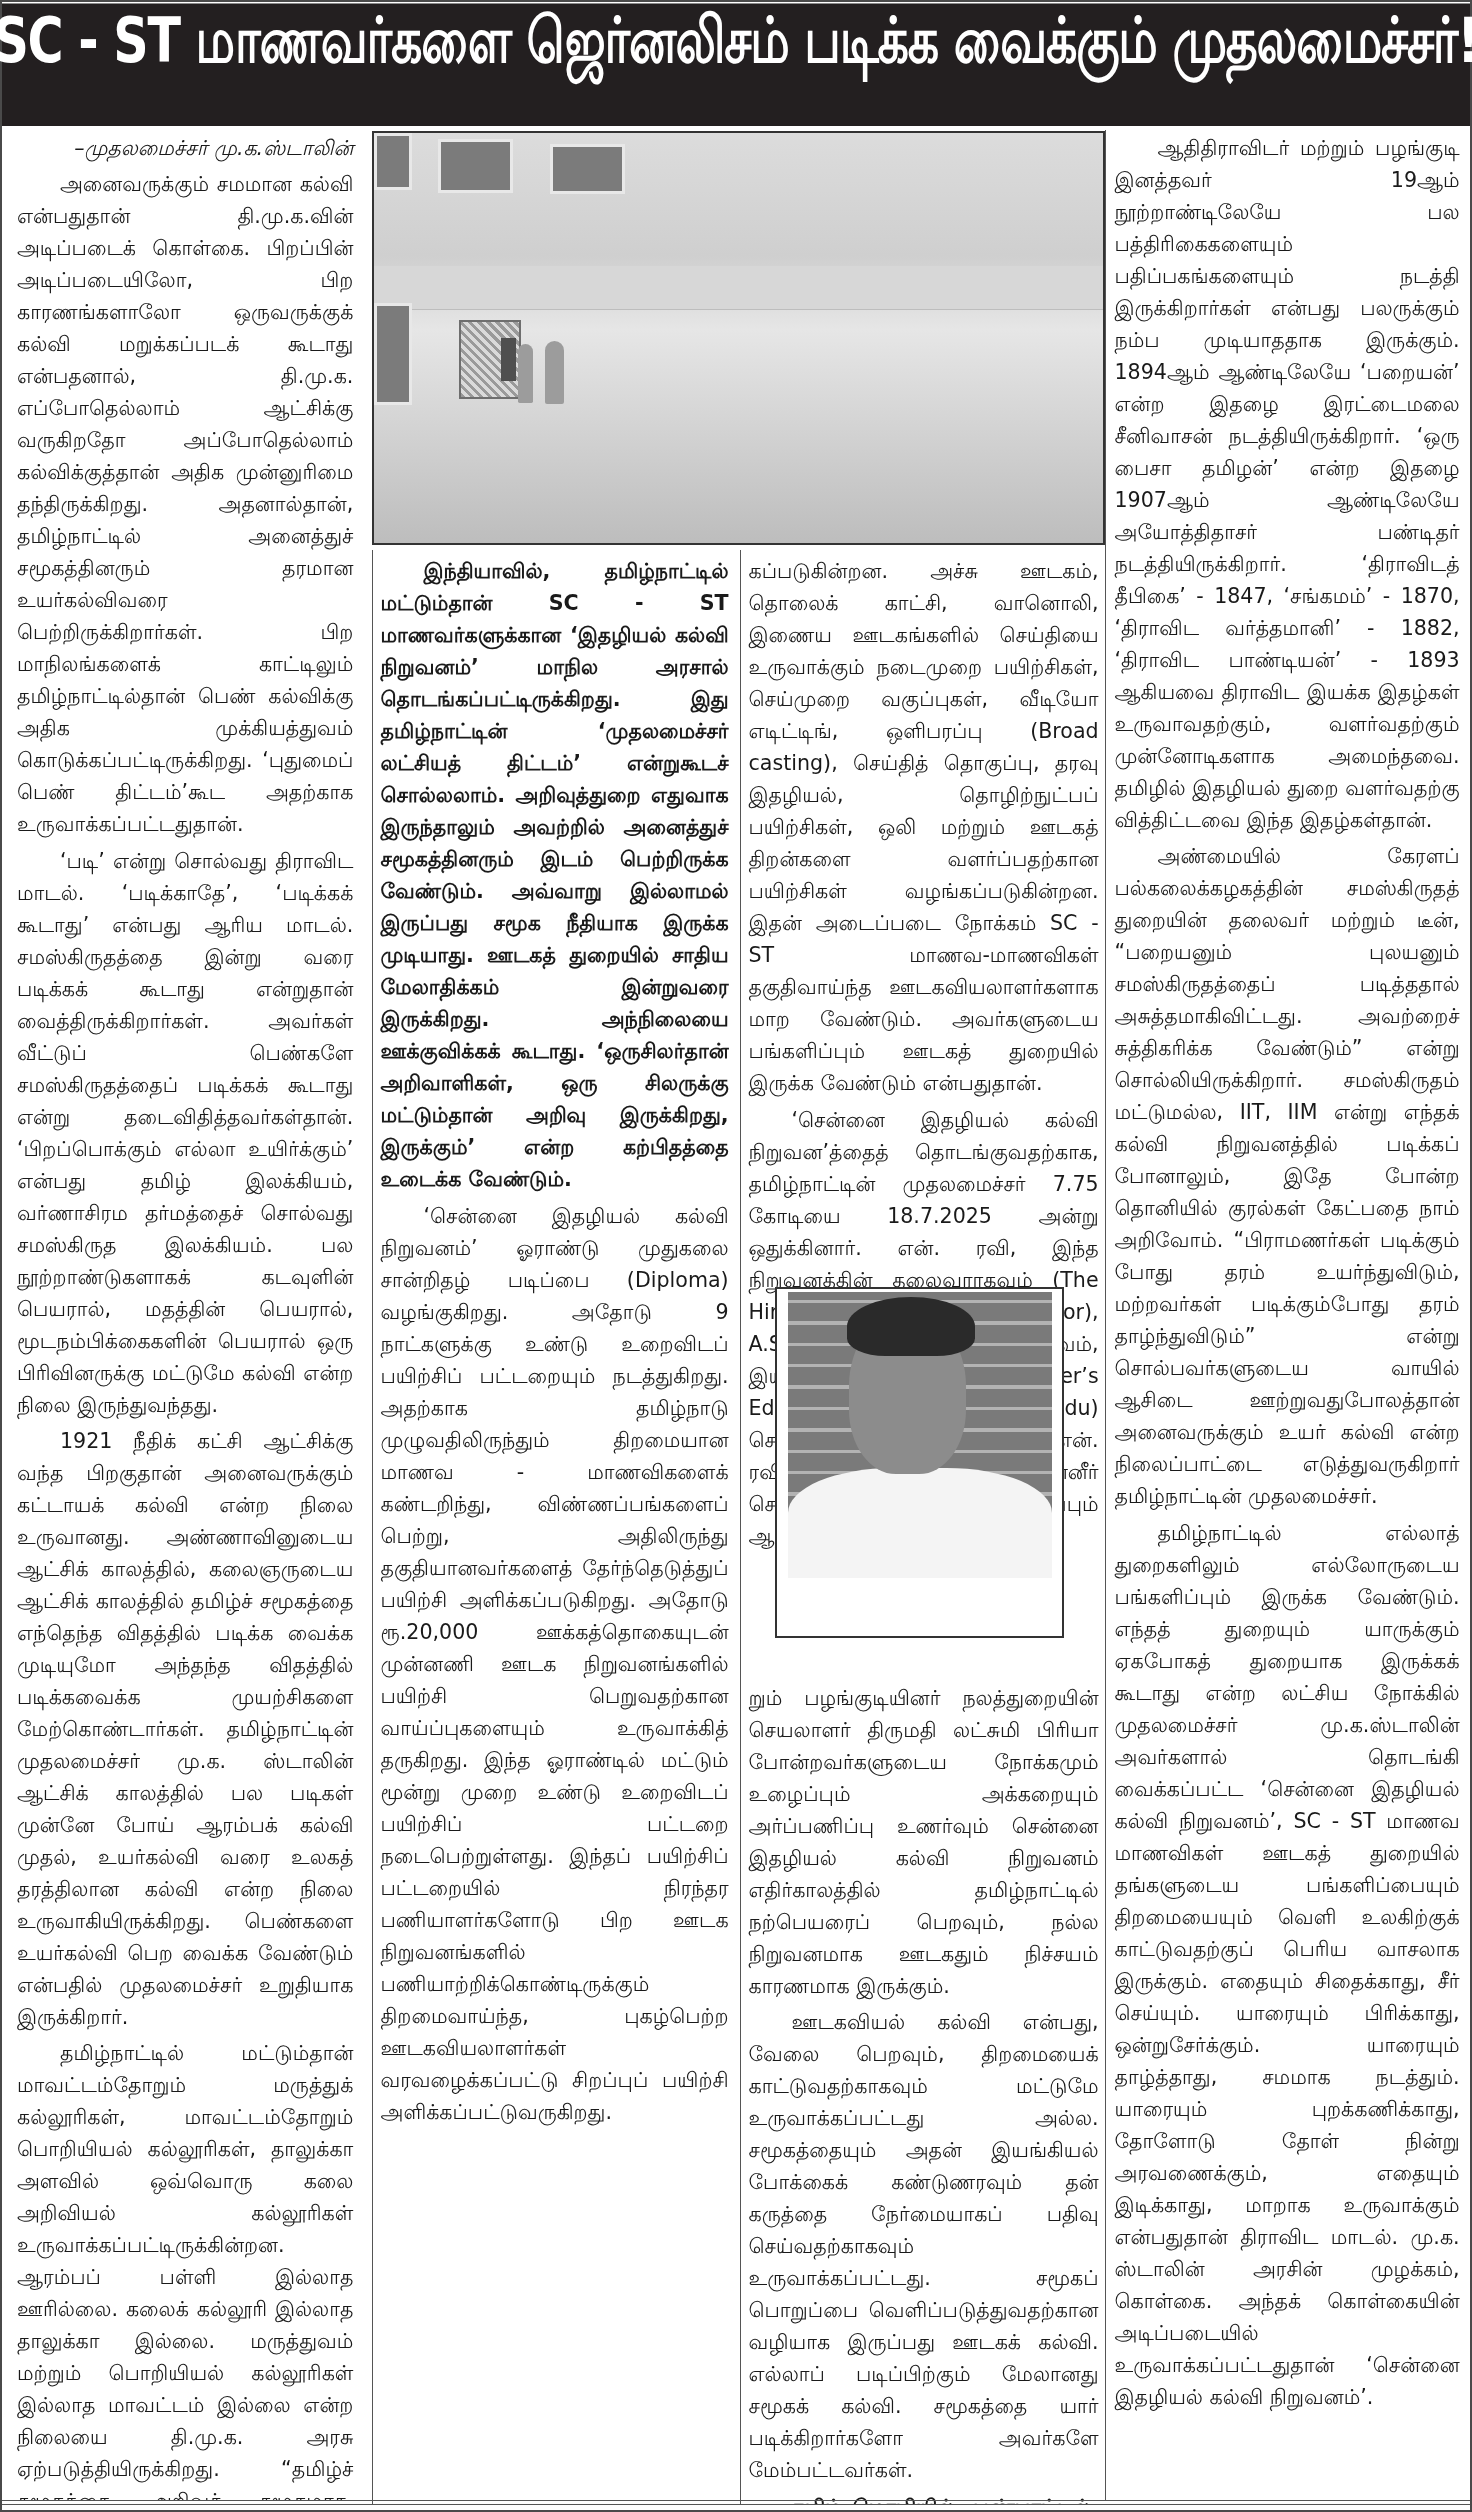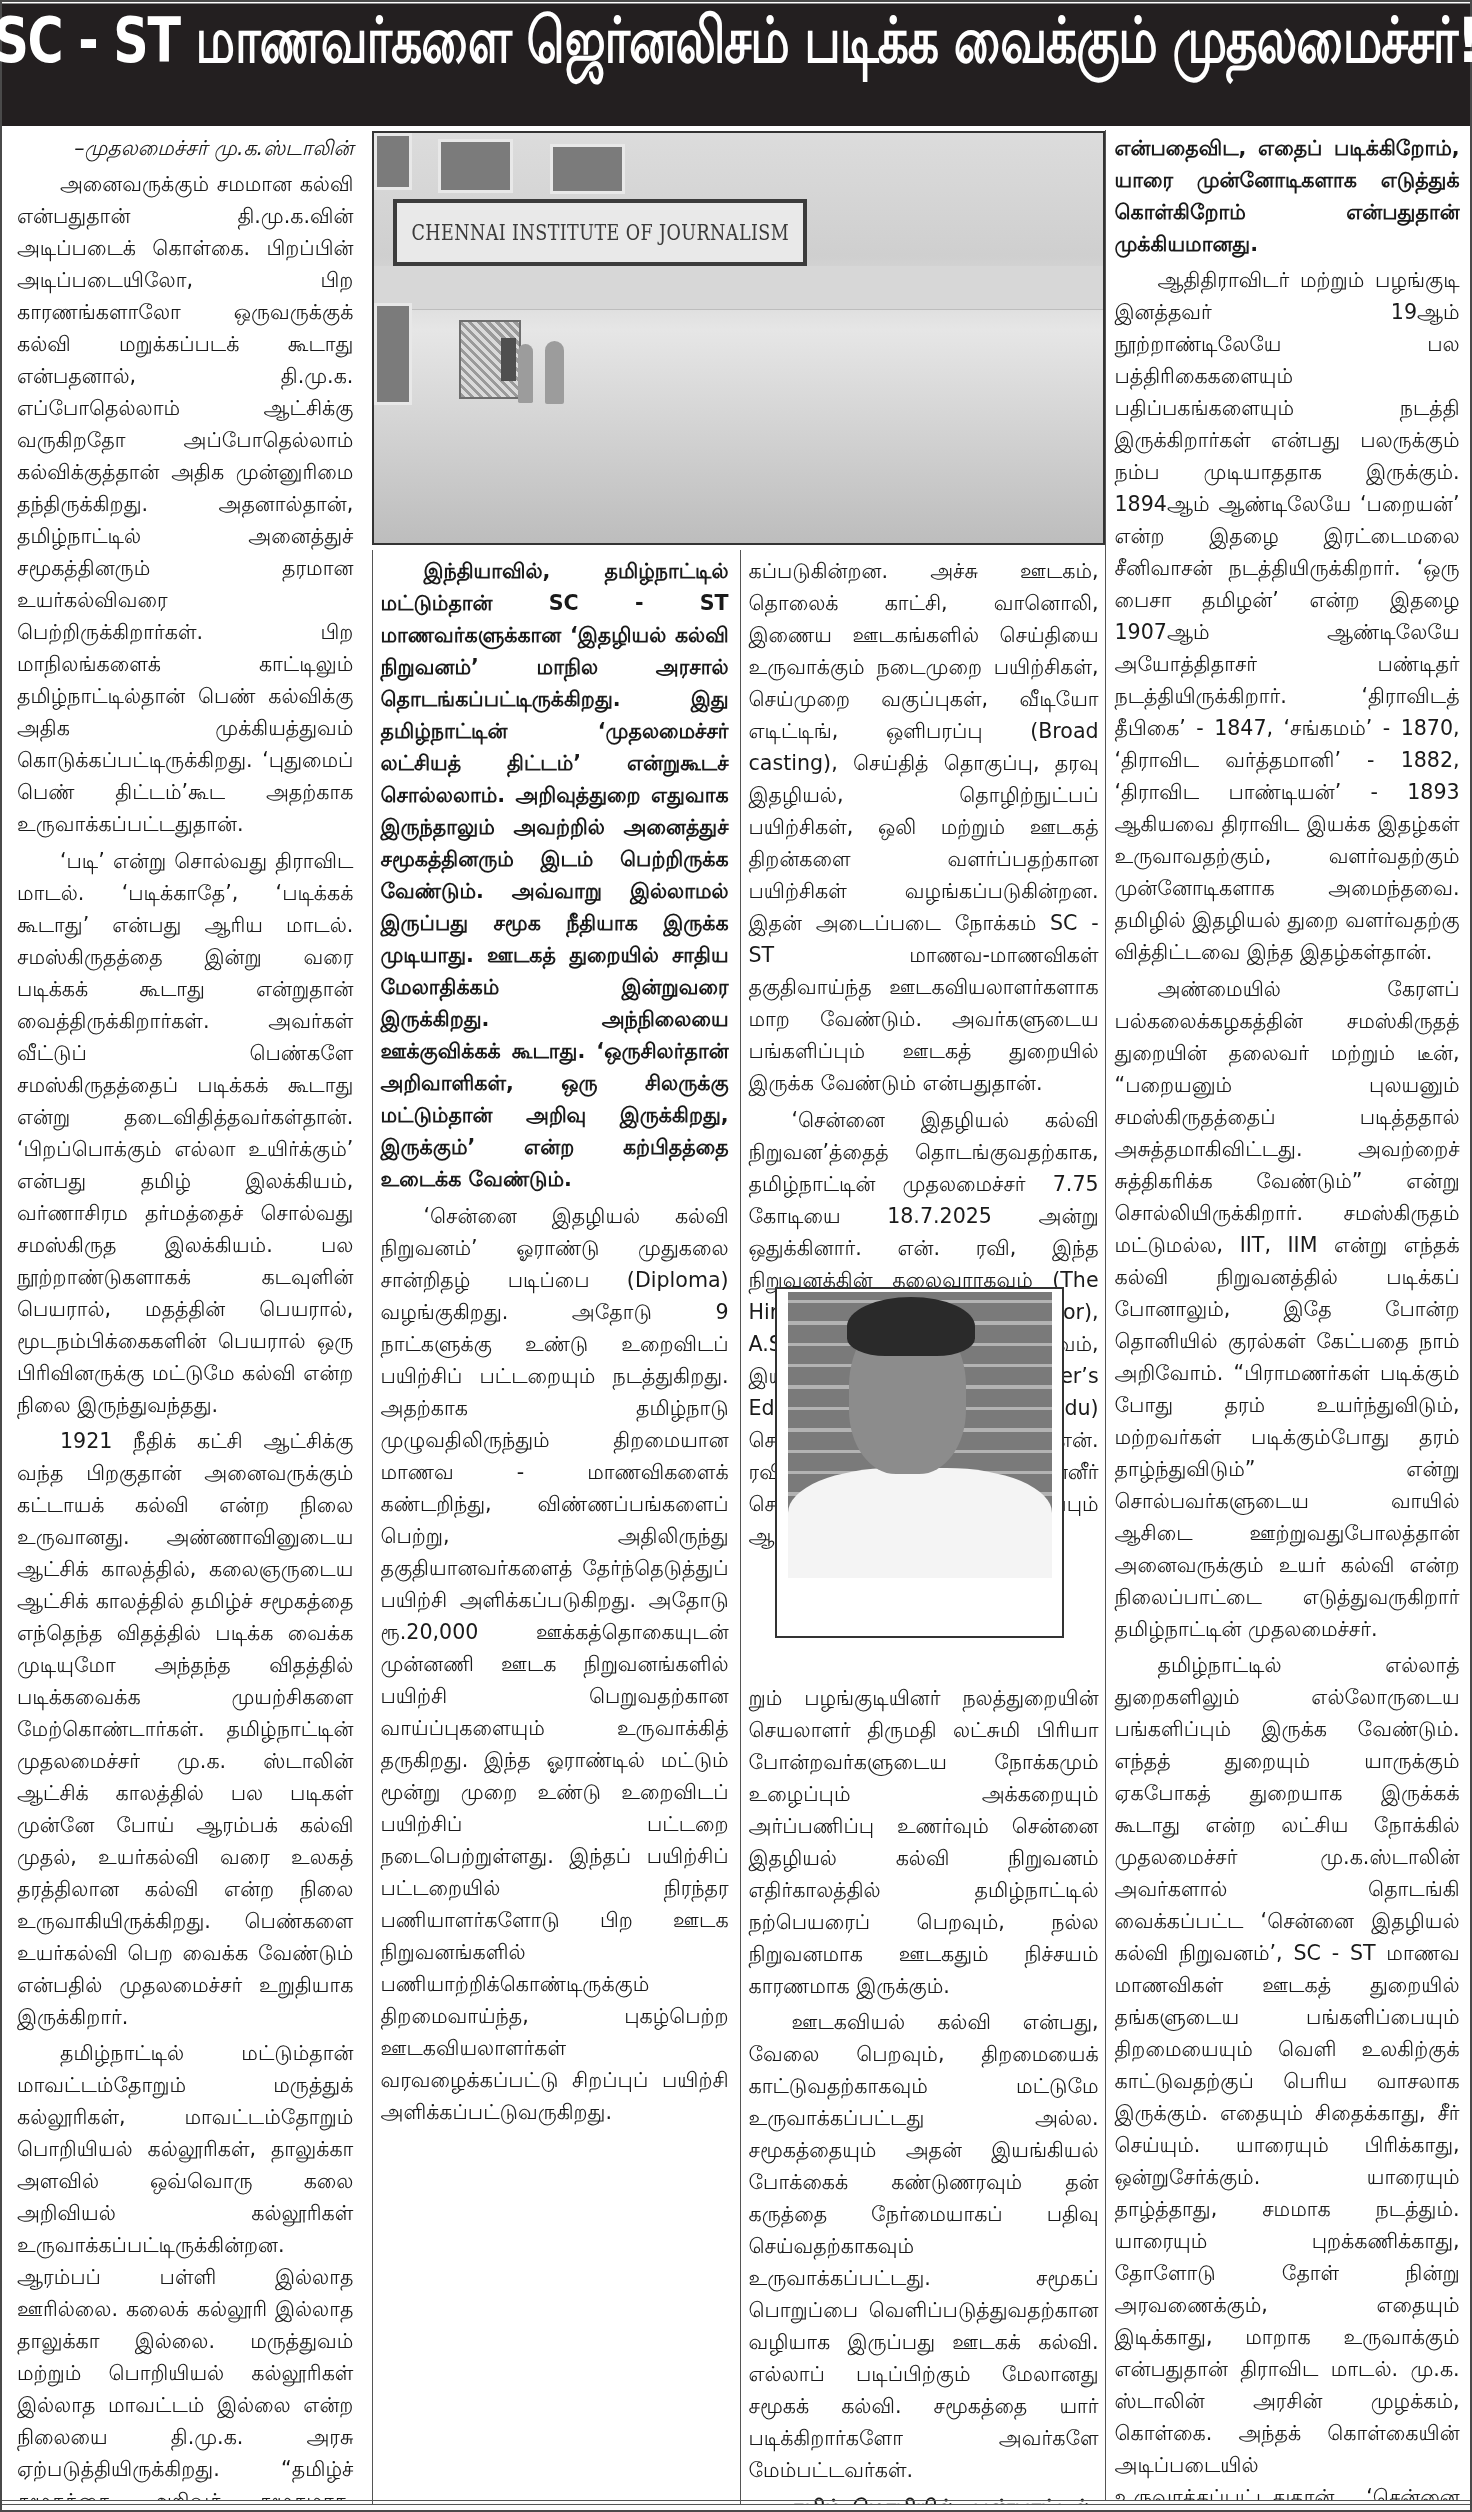--- a/index.html
+++ b/index.html
@@ -57,23 +57,20 @@
   <p>‘படி’ என்று சொல்வது திராவிட மாடல். ‘படிக்காதே’, ‘படிக்கக் கூடாது’ என்பது ஆரிய மாடல். சமஸ்கிருதத்தை இன்று வரை படிக்கக் கூடாது என்றுதான் வைத்திருக்கிறார்கள். அவர்கள் வீட்டுப் பெண்களே சமஸ்கிருதத்தைப் படிக்கக் கூடாது என்று தடைவிதித்தவர்கள்தான். ‘பிறப்பொக்கும் எல்லா உயிர்க்கும்’ என்பது தமிழ் இலக்கியம், வர்ணாசிரம தர்மத்தைச் சொல்வது சமஸ்கிருத இலக்கியம். பல நூற்றாண்டுகளாகக் கடவுளின் பெயரால், மதத்தின் பெயரால், மூடநம்பிக்கைகளின் பெயரால் ஒரு பிரிவினருக்கு மட்டுமே கல்வி என்ற நிலை இருந்துவந்தது.</p>
   <p>1921 நீதிக் கட்சி ஆட்சிக்கு வந்த பிறகுதான் அனைவருக்கும் கட்டாயக் கல்வி என்ற நிலை உருவானது. அண்ணாவினுடைய ஆட்சிக் காலத்தில், கலைஞருடைய ஆட்சிக் காலத்தில் தமிழ்ச் சமூகத்தை எந்தெந்த விதத்தில் படிக்க வைக்க முடியுமோ அந்தந்த விதத்தில் படிக்கவைக்க முயற்சிகளை மேற்கொண்டார்கள். தமிழ்நாட்டின் முதலமைச்சர் மு.க. ஸ்டாலின் ஆட்சிக் காலத்தில் பல படிகள் முன்னே போய் ஆரம்பக் கல்வி முதல், உயர்கல்வி வரை உலகத் தரத்திலான கல்வி என்ற நிலை உருவாகியிருக்கிறது. பெண்களை உயர்கல்வி பெற வைக்க வேண்டும் என்பதில் முதலமைச்சர் உறுதியாக இருக்கிறார்.</p>
   <p>தமிழ்நாட்டில் மட்டும்தான் மாவட்டம்தோறும் மருத்துக் கல்லூரிகள், மாவட்டம்தோறும் பொறியியல் கல்லூரிகள், தாலுக்கா அளவில் ஒவ்வொரு கலை அறிவியல் கல்லூரிகள் உருவாக்கப்பட்டிருக்கின்றன. ஆரம்பப் பள்ளி இல்லாத ஊரில்லை. கலைக் கல்லூரி இல்லாத தாலுக்கா இல்லை. மருத்துவம் மற்றும் பொறியியல் கல்லூரிகள் இல்லாத மாவட்டம் இல்லை என்ற நிலையை தி.மு.க. அரசு ஏற்படுத்தியிருக்கிறது. “தமிழ்ச் சமூகத்தை அறிவுச் சமூகமாக, அறிவியல் மனப்பான்மையுள்ள சமூகமாக மாற்ற வேண்டும் என்பதே திராவிட இயக்கத்தின் கொள்கை. அக்கொள்கையை நிறைவேற்றியே தீருவேன்” என்ற உறுதியான நிலைப்பாட்டுடன் முதலமைச்சர் மு.க.ஸ்டாலின் அவர்கள் செயல்பட்டுவருகிறார்.</p>
 
 </div>
 
 <div class="photo-building">
   <div class="bldg-window" style="left:0;top:0;width:32px;height:51px;"></div>
   <div class="bldg-window" style="left:64px;top:6.4px;width:69px;height:48px;"></div>
   <div class="bldg-window" style="left:176px;top:10.7px;width:69px;height:44px;"></div>
-  <div class="bldg-sign">
-    <div class="bldg-sign-text">CHENNAI INSTITUTE OF JOURNALISM</div>
-  </div>
   <div class="bldg-canopy"></div>
   <div class="bldg-window" style="left:0;top:170px;width:32px;height:96px;"></div>
   <div class="bldg-door"></div>
   <div class="bldg-poster"></div>
   <div class="bldg-person" style="left:144px;top:211px;width:15px;height:59px;"></div>
   <div class="bldg-person" style="left:171px;top:208px;width:19px;height:63px;"></div>
 </div>
 
 <div class="col col2">
   <p class="bold">இந்தியாவில், தமிழ்நாட்டில் மட்டும்தான் SC - ST மாணவர்களுக்கான ‘இதழியல் கல்வி நிறுவனம்’ மாநில அரசால் தொடங்கப்பட்டிருக்கிறது. இது தமிழ்நாட்டின் ‘முதலமைச்சர் லட்சியத் திட்டம்’ என்றுகூடச் சொல்லலாம். அறிவுத்துறை எதுவாக இருந்தாலும் அவற்றில் அனைத்துச் சமூகத்தினரும் இடம் பெற்றிருக்க வேண்டும். அவ்வாறு இல்லாமல் இருப்பது சமூக நீதியாக இருக்க முடியாது. ஊடகத் துறையில் சாதிய மேலாதிக்கம் இன்றுவரை இருக்கிறது. அந்நிலையை ஊக்குவிக்கக் கூடாது. ‘ஒருசிலர்தான் அறிவாளிகள், ஒரு சிலருக்கு மட்டும்தான் அறிவு இருக்கிறது, இருக்கும்’ என்ற கற்பிதத்தை உடைக்க வேண்டும்.</p>
@@ -93,21 +90,20 @@
 
 <div class="author-box">
   <div class="author-photo">
     <div class="author-shirt"></div>
     <div class="author-head"></div>
     <div class="author-hair"></div>
   </div>
 </div>
 
 <div class="col col4">
-  <p class="noindent bold">என்பதைவிட, எதைப் படிக்கிறோம், யாரை முன்னோடிகளாக எடுத்துக் கொள்கிறோம் என்பதுதான் முக்கியமானது.</p>
   <p>ஆதிதிராவிடர் மற்றும் பழங்குடி இனத்தவர் 19ஆம் நூற்றாண்டிலேயே பல பத்திரிகைகளையும் பதிப்பகங்களையும் நடத்தி இருக்கிறார்கள் என்பது பலருக்கும் நம்ப முடியாததாக இருக்கும். 1894ஆம் ஆண்டிலேயே ‘பறையன்’ என்ற இதழை இரட்டைமலை சீனிவாசன் நடத்தியிருக்கிறார். ‘ஒரு பைசா தமிழன்’ என்ற இதழை 1907ஆம் ஆண்டிலேயே அயோத்திதாசர் பண்டிதர் நடத்தியிருக்கிறார். ‘திராவிடத் தீபிகை’ - 1847, ‘சங்கமம்’ - 1870, ‘திராவிட வர்த்தமானி’ - 1882, ‘திராவிட பாண்டியன்’ - 1893 ஆகியவை திராவிட இயக்க இதழ்கள் உருவாவதற்கும், வளர்வதற்கும் முன்னோடிகளாக அமைந்தவை. தமிழில் இதழியல் துறை வளர்வதற்கு வித்திட்டவை இந்த இதழ்கள்தான்.</p>
   <p>அண்மையில் கேரளப் பல்கலைக்கழகத்தின் சமஸ்கிருதத் துறையின் தலைவர் மற்றும் டீன், “பறையனும் புலயனும் சமஸ்கிருதத்தைப் படித்ததால் அசுத்தமாகிவிட்டது. அவற்றைச் சுத்திகரிக்க வேண்டும்” என்று சொல்லியிருக்கிறார். சமஸ்கிருதம் மட்டுமல்ல, IIT, IIM என்று எந்தக் கல்வி நிறுவனத்தில் படிக்கப் போனாலும், இதே போன்ற தொனியில் குரல்கள் கேட்பதை நாம் அறிவோம். “பிராமணர்கள் படிக்கும் போது தரம் உயர்ந்துவிடும், மற்றவர்கள் படிக்கும்போது தரம் தாழ்ந்துவிடும்” என்று சொல்பவர்களுடைய வாயில் ஆசிடை ஊற்றுவதுபோலத்தான் அனைவருக்கும் உயர் கல்வி என்ற நிலைப்பாட்டை எடுத்துவருகிறார் தமிழ்நாட்டின் முதலமைச்சர்.</p>
   <p>தமிழ்நாட்டில் எல்லாத் துறைகளிலும் எல்லோருடைய பங்களிப்பும் இருக்க வேண்டும். எந்தத் துறையும் யாருக்கும் ஏகபோகத் துறையாக இருக்கக் கூடாது என்ற லட்சிய நோக்கில் முதலமைச்சர் மு.க.ஸ்டாலின் அவர்களால் தொடங்கி வைக்கப்பட்ட ‘சென்னை இதழியல் கல்வி நிறுவனம்’, SC - ST மாணவ மாணவிகள் ஊடகத் துறையில் தங்களுடைய பங்களிப்பையும் திறமையையும் வெளி உலகிற்குக் காட்டுவதற்குப் பெரிய வாசலாக இருக்கும். எதையும் சிதைக்காது, சீர் செய்யும். யாரையும் பிரிக்காது, ஒன்றுசேர்க்கும். யாரையும் தாழ்த்தாது, சமமாக நடத்தும். யாரையும் புறக்கணிக்காது, தோளோடு தோள் நின்று அரவணைக்கும், எதையும் இடிக்காது, மாறாக உருவாக்கும் என்பதுதான் திராவிட மாடல். மு.க. ஸ்டாலின் அரசின் முழக்கம், கொள்கை. அந்தக் கொள்கையின் அடிப்படையில் உருவாக்கப்பட்டதுதான் ‘சென்னை இதழியல் கல்வி நிறுவனம்’.</p>
 
 </div>
 
 <div class="bottom-rule"></div>
 
 
 </body></html>

